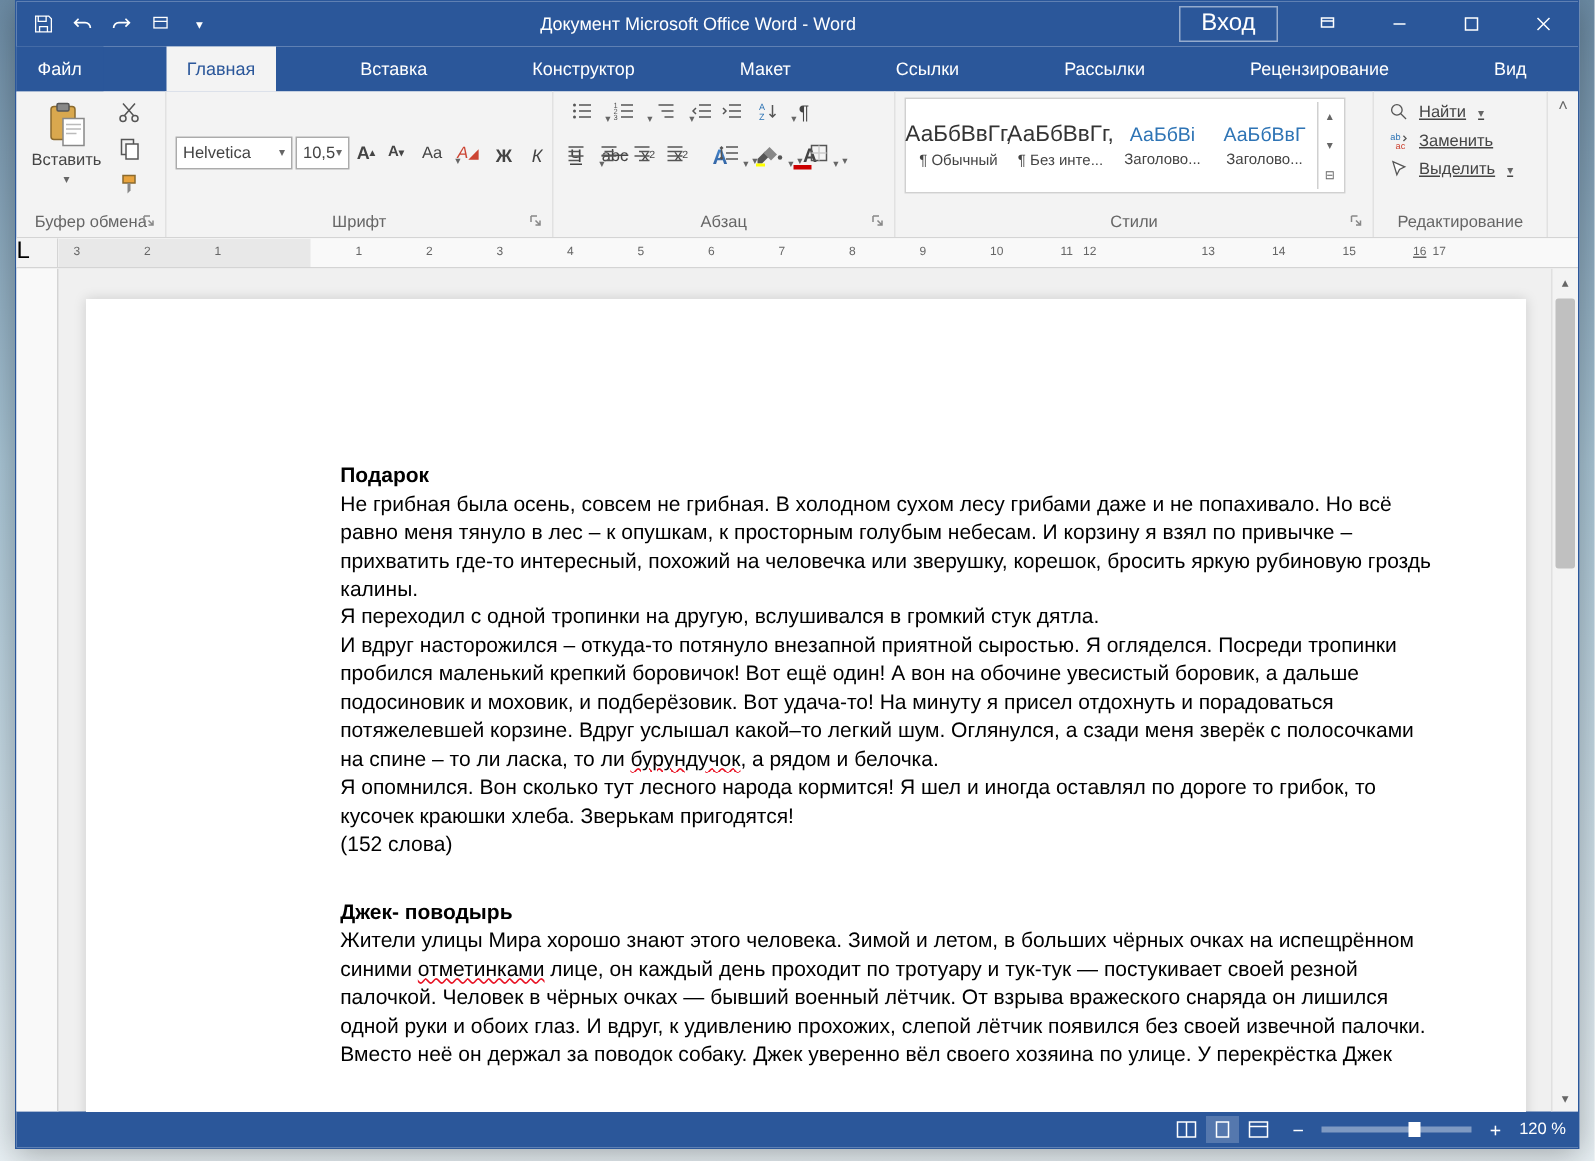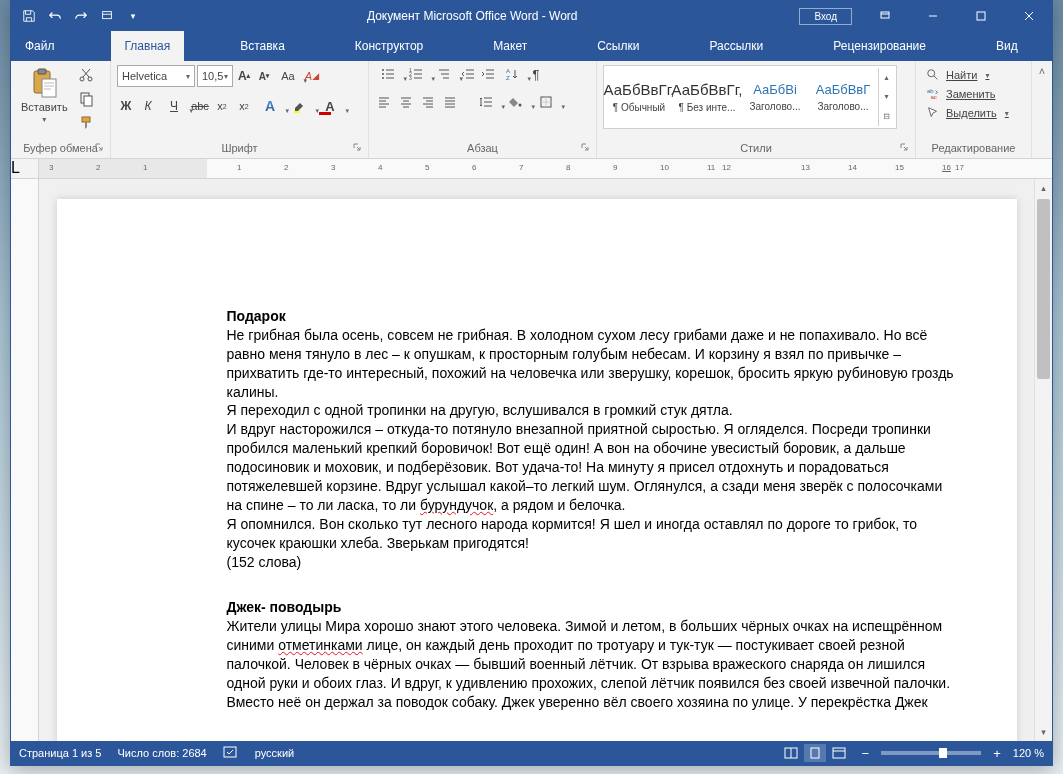--- a/index.html
+++ b/index.html
@@ -4,21 +4,21 @@
 <style>
 * { margin: 0; padding: 0; box-sizing: border-box; font-family: "Segoe UI", Tahoma, sans-serif; }
 body { background: linear-gradient(to bottom, #6b8aa3 0%, #a8c4d4 40%, #e8f0f4 100%); width: 1063px; height: 774px; overflow: hidden; position: relative; }
 .window { position: absolute; top: 0; left: 10px; right: 10px; bottom: 8px; background: #fff; box-shadow: 0 4px 20px rgba(0,0,0,0.3); display: flex; flex-direction: column; border: 1px solid #2b579a; }
 .titlebar { background: #2b579a; color: #fff; height: 30px; display: flex; align-items: center; font-size: 12px; }
 .qat { display: flex; gap: 2px; padding-left: 6px; align-items: center; }
 .qat-btn { width: 24px; height: 24px; display: flex; align-items: center; justify-content: center; cursor: pointer; }
 .qat-btn svg { width: 14px; height: 14px; fill: #fff; }
 .title-center { flex: 1; text-align: center; }
 .title-right { display: flex; align-items: center; gap: 2px; }
-.login-btn { border: 1px solid rgba(255,255,255,0.5); padding: 2px 14px; font-size: 10px; margin-right: 8px; cursor: pointer; }
+.login-btn { border: 1px solid rgba(255,255,255,0.5); padding: 2px 14px; font-size: 16px; margin-right: 8px; cursor: pointer; }
 .win-btn { width: 46px; height: 30px; display: flex; align-items: center; justify-content: center; cursor: pointer; }
 .win-btn svg { width: 10px; height: 10px; stroke: #fff; fill: none; stroke-width: 1; }
 .tabs { background: #2b579a; color: #fff; height: 30px; display: flex; align-items: stretch; font-size: 12px; gap: 42px; }
 .tab { padding: 0 14px; display: flex; align-items: center; cursor: pointer; }
 .tab.file { background: #2b579a; }
 .tab.active { background: #f3f3f3; color: #2b579a; }
 .tab-right { margin-left: auto; display: flex; align-items: center; }
 .search-tab { display: flex; align-items: center; gap: 6px; padding: 0 12px; }
 .share-tab { display: flex; align-items: center; gap: 6px; padding: 0 16px; }
 .ribbon { background: #f3f3f3; border-bottom: 1px solid #d4d4d4; height: 98px; display: flex; font-size: 11px; color: #444; }
@@ -197,21 +197,21 @@
             </div>
         </div>
       </div>
       <div class="group-label">Буфер обмена</div>
       <div class="dlg-launcher"><svg viewBox="0 0 10 10">
             <path d="M2 2h4M2 2v4M5 5l3 3M8 5v3H5"></path>
           </svg></div>
     </div>
 
     <div class="group" style="width:258px">
-      <div style="display:flex;flex-direction:column;gap:6px;flex:1">
+      <div style="display:flex;flex-direction:row;gap:6px;flex:1">
         <div class="font-row">
           <div class="combo font">
               <span>Helvetica</span>
               <span class="caret">▾</span>
             </div>
           <div class="combo size">
               <span>10,5</span>
               <span class="caret">▾</span>
             </div>
           <div class="rb" style="font-size:12px;font-weight:bold">A<sup style="font-size:7px">▴</sup></div>
@@ -453,29 +453,20 @@
       </div>
     </div>
     <div class="scrollbar-v">
       <div class="scroll-arr" style="top:0">▴</div>
       <div class="scroll-thumb"></div>
       <div class="scroll-arr" style="bottom:0">▾</div>
     </div>
   </div>
 
   <div class="statusbar">
-    <div class="status-left">
-      <span>Страница 1 из 5</span>
-      <span>Число слов: 2684</span>
-      <span><svg width="16" height="14" viewBox="0 0 16 14">
-            <rect x="1" y="2" width="12" height="10" fill="none" stroke="#fff"></rect>
-            <path d="M4 7l2 2 4-4" stroke="#fff" fill="none"></path>
-          </svg></span>
-      <span>русский</span>
-    </div>
     <div class="status-right">
       <div class="view-btns">
         <div class="view-btn">
             <svg width="14" height="12" viewBox="0 0 14 12">
               <rect x="1" y="1" width="12" height="10" fill="none" stroke="#fff"></rect>
               <path d="M7 1v10" stroke="#fff"></path>
             </svg>
           </div>
         <div class="view-btn" style="background:rgba(255,255,255,0.2)">
             <svg width="14" height="12" viewBox="0 0 14 12">

